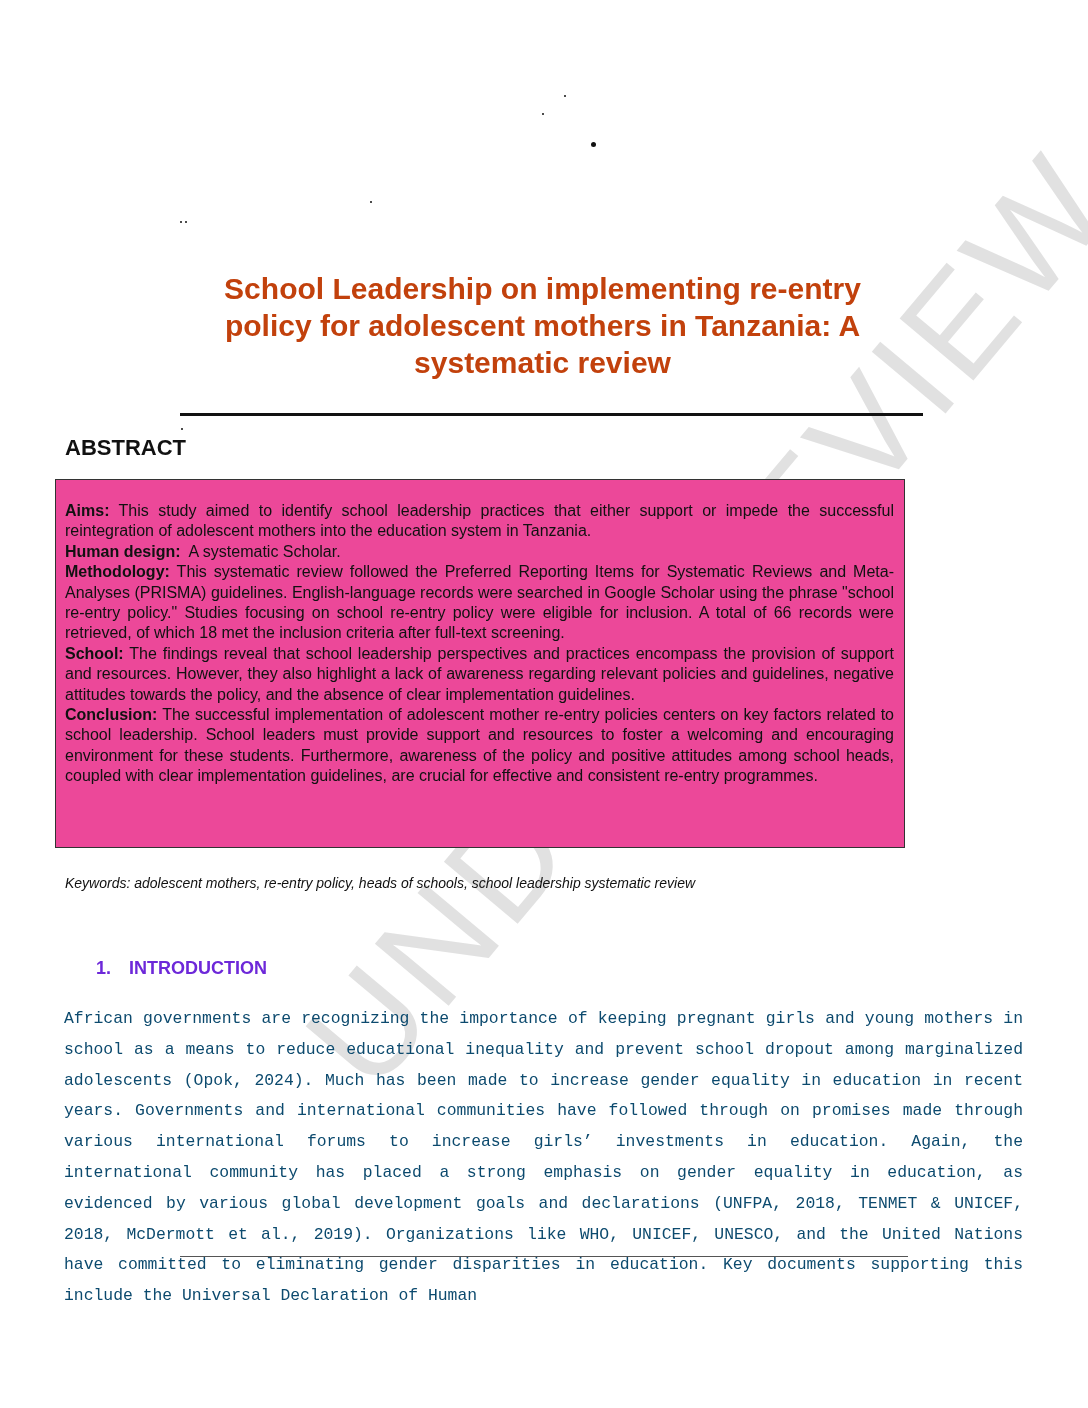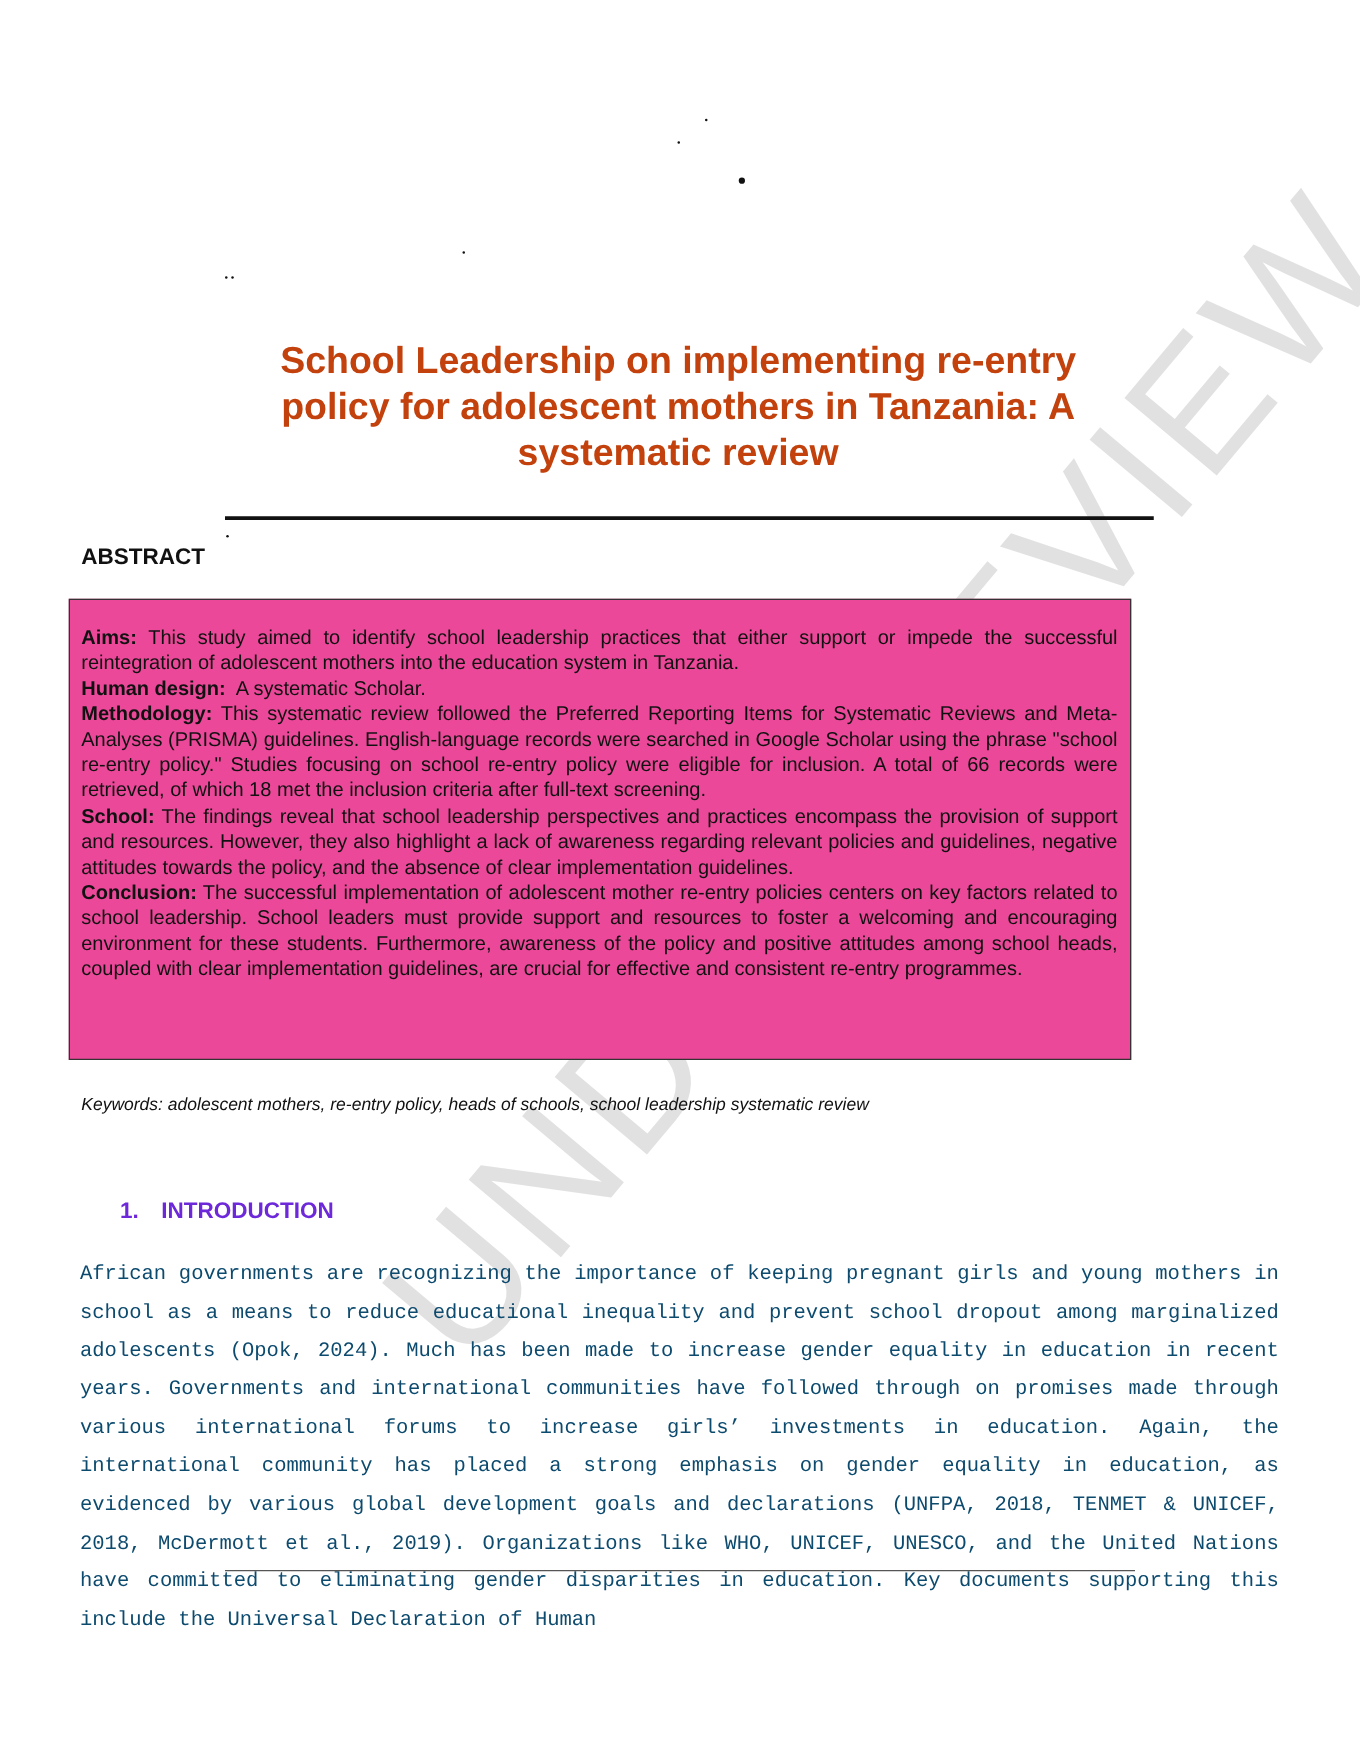--- a/index.html
+++ b/index.html
@@ -1,21 +1,21 @@
 <!DOCTYPE html>
 <html><head>
 <meta charset="utf-8">
 <style>
   html, body { margin: 0; padding: 0; background: #ffffff; }
   body { width: 1088px; height: 1408px; position: relative; overflow: hidden; font-family: "Liberation Sans", sans-serif; color: #111; }
   .dot { position: absolute; width: 2px; height: 2px; background: #111; border-radius: 50%; }
   .dot.big { width: 5px; height: 5px; }
   .title { position: absolute; left: 180px; top: 270px; width: 725px; text-align: center; font-family: "Liberation Sans", sans-serif; font-weight: bold; font-size: 30px; line-height: 37px; color: #c2410c; }
   .rule { position: absolute; left: 180px; top: 413px; width: 743px; height: 3px; background: #111; }
-  .abstract-head { position: absolute; left: 65px; top: 435px; font-weight: bold; font-size: 18px; color: #111; }
+  .abstract-head { position: absolute; left: 65px; top: 435px; font-weight: bold; font-size: 22px; color: #111; }
   .abstract-box { position: absolute; left: 55px; top: 479px; width: 850px; height: 369px; background: #ec4899; border: 1px solid #333; box-sizing: border-box; padding: 21px 10px 0 9px; font-size: 16px; line-height: 20.4px; color: #111; }
   .abstract-box p { margin: 0; text-align: justify; }
   .abstract-box b { font-weight: bold; }
   .abstract-box sup { font-size: 9px; line-height: 0; vertical-align: 6px; }
   .keywords { position: absolute; left: 65px; top: 875px; font-style: italic; font-size: 14px; color: #111; }
   .section-head { position: absolute; left: 96px; top: 958px; font-weight: bold; font-size: 18px; color: #6d28d9; }
   .section-head .num { display: inline-block; width: 33px; }
   .intro { position: absolute; left: 64px; top: 1004px; width: 959px; font-family: Liberation Mono, monospace; font-size: 16.4px; line-height: 30.8px; text-align: justify; color: #0c4a6e; margin: 0; }
   .footer-rule { position: absolute; left: 180px; top: 1256px; width: 728px; height: 1px; background: #555; }
   .watermark { position: absolute; left: 175px; top: 640px; font-family: "Liberation Sans", sans-serif; font-size: 140px; color: rgba(120,120,120,0.22); transform: rotate(-50deg); transform-origin: center; white-space: nowrap; letter-spacing: 6px; pointer-events: none; width: 900px; }

